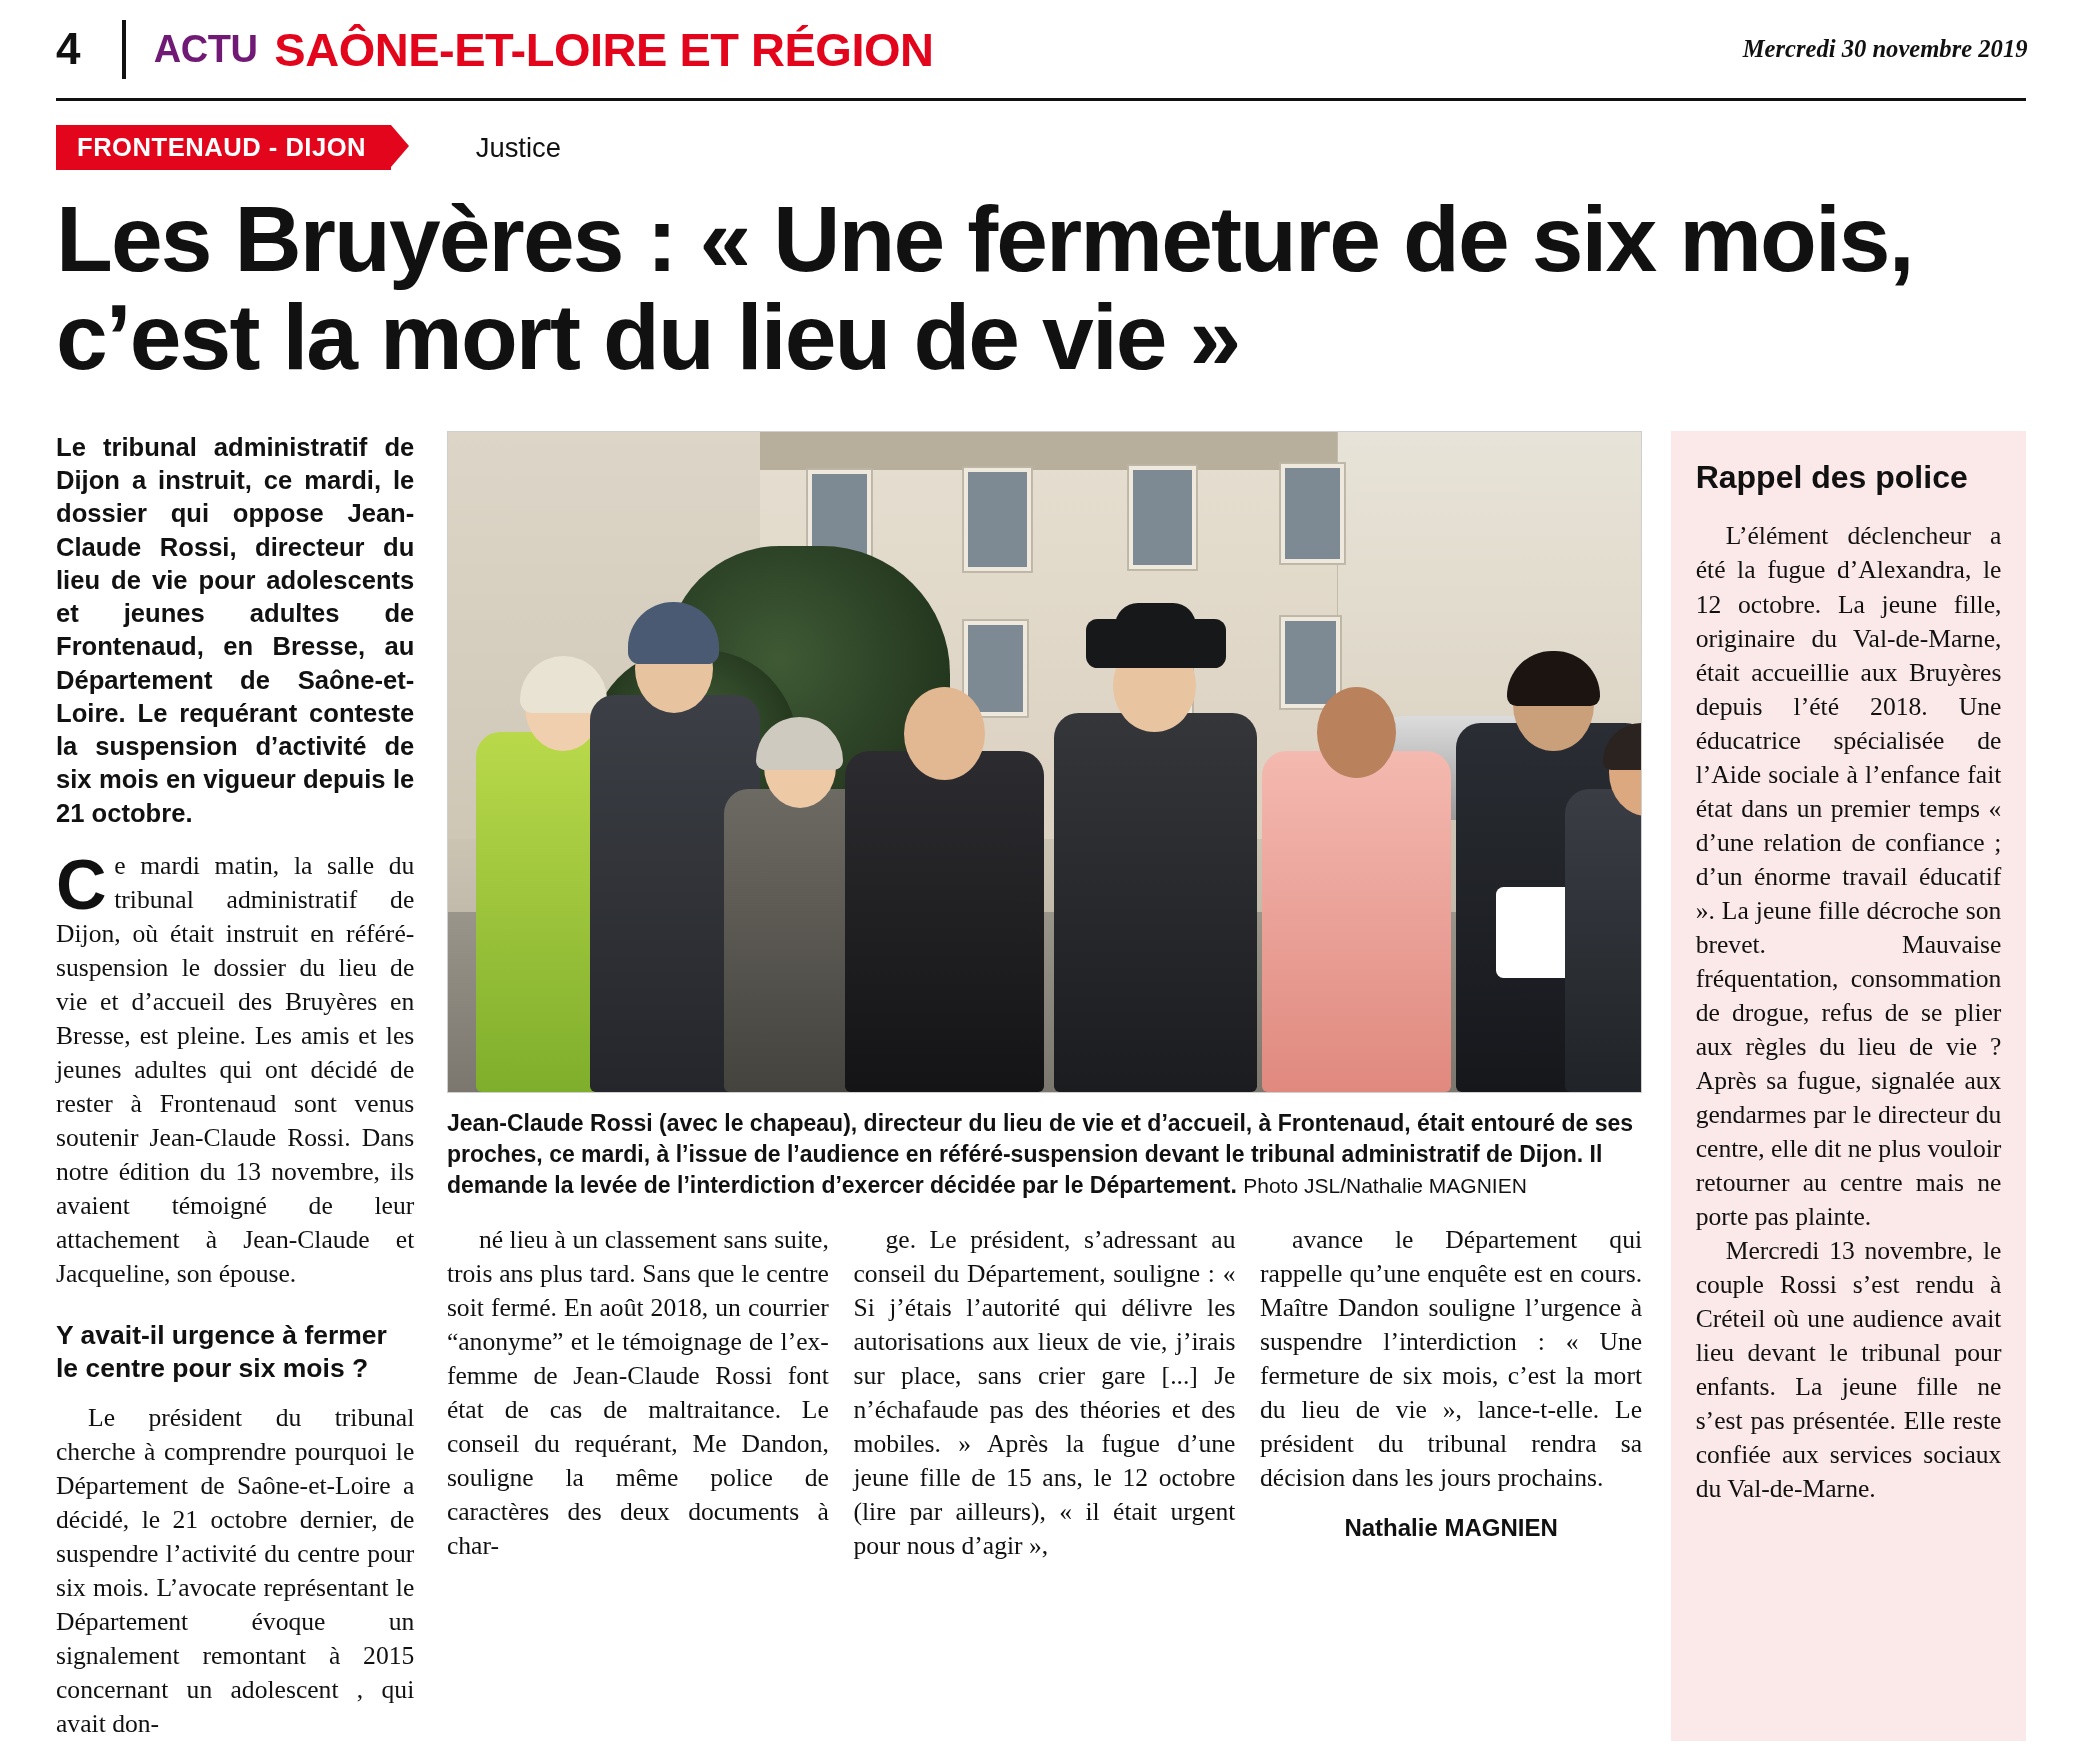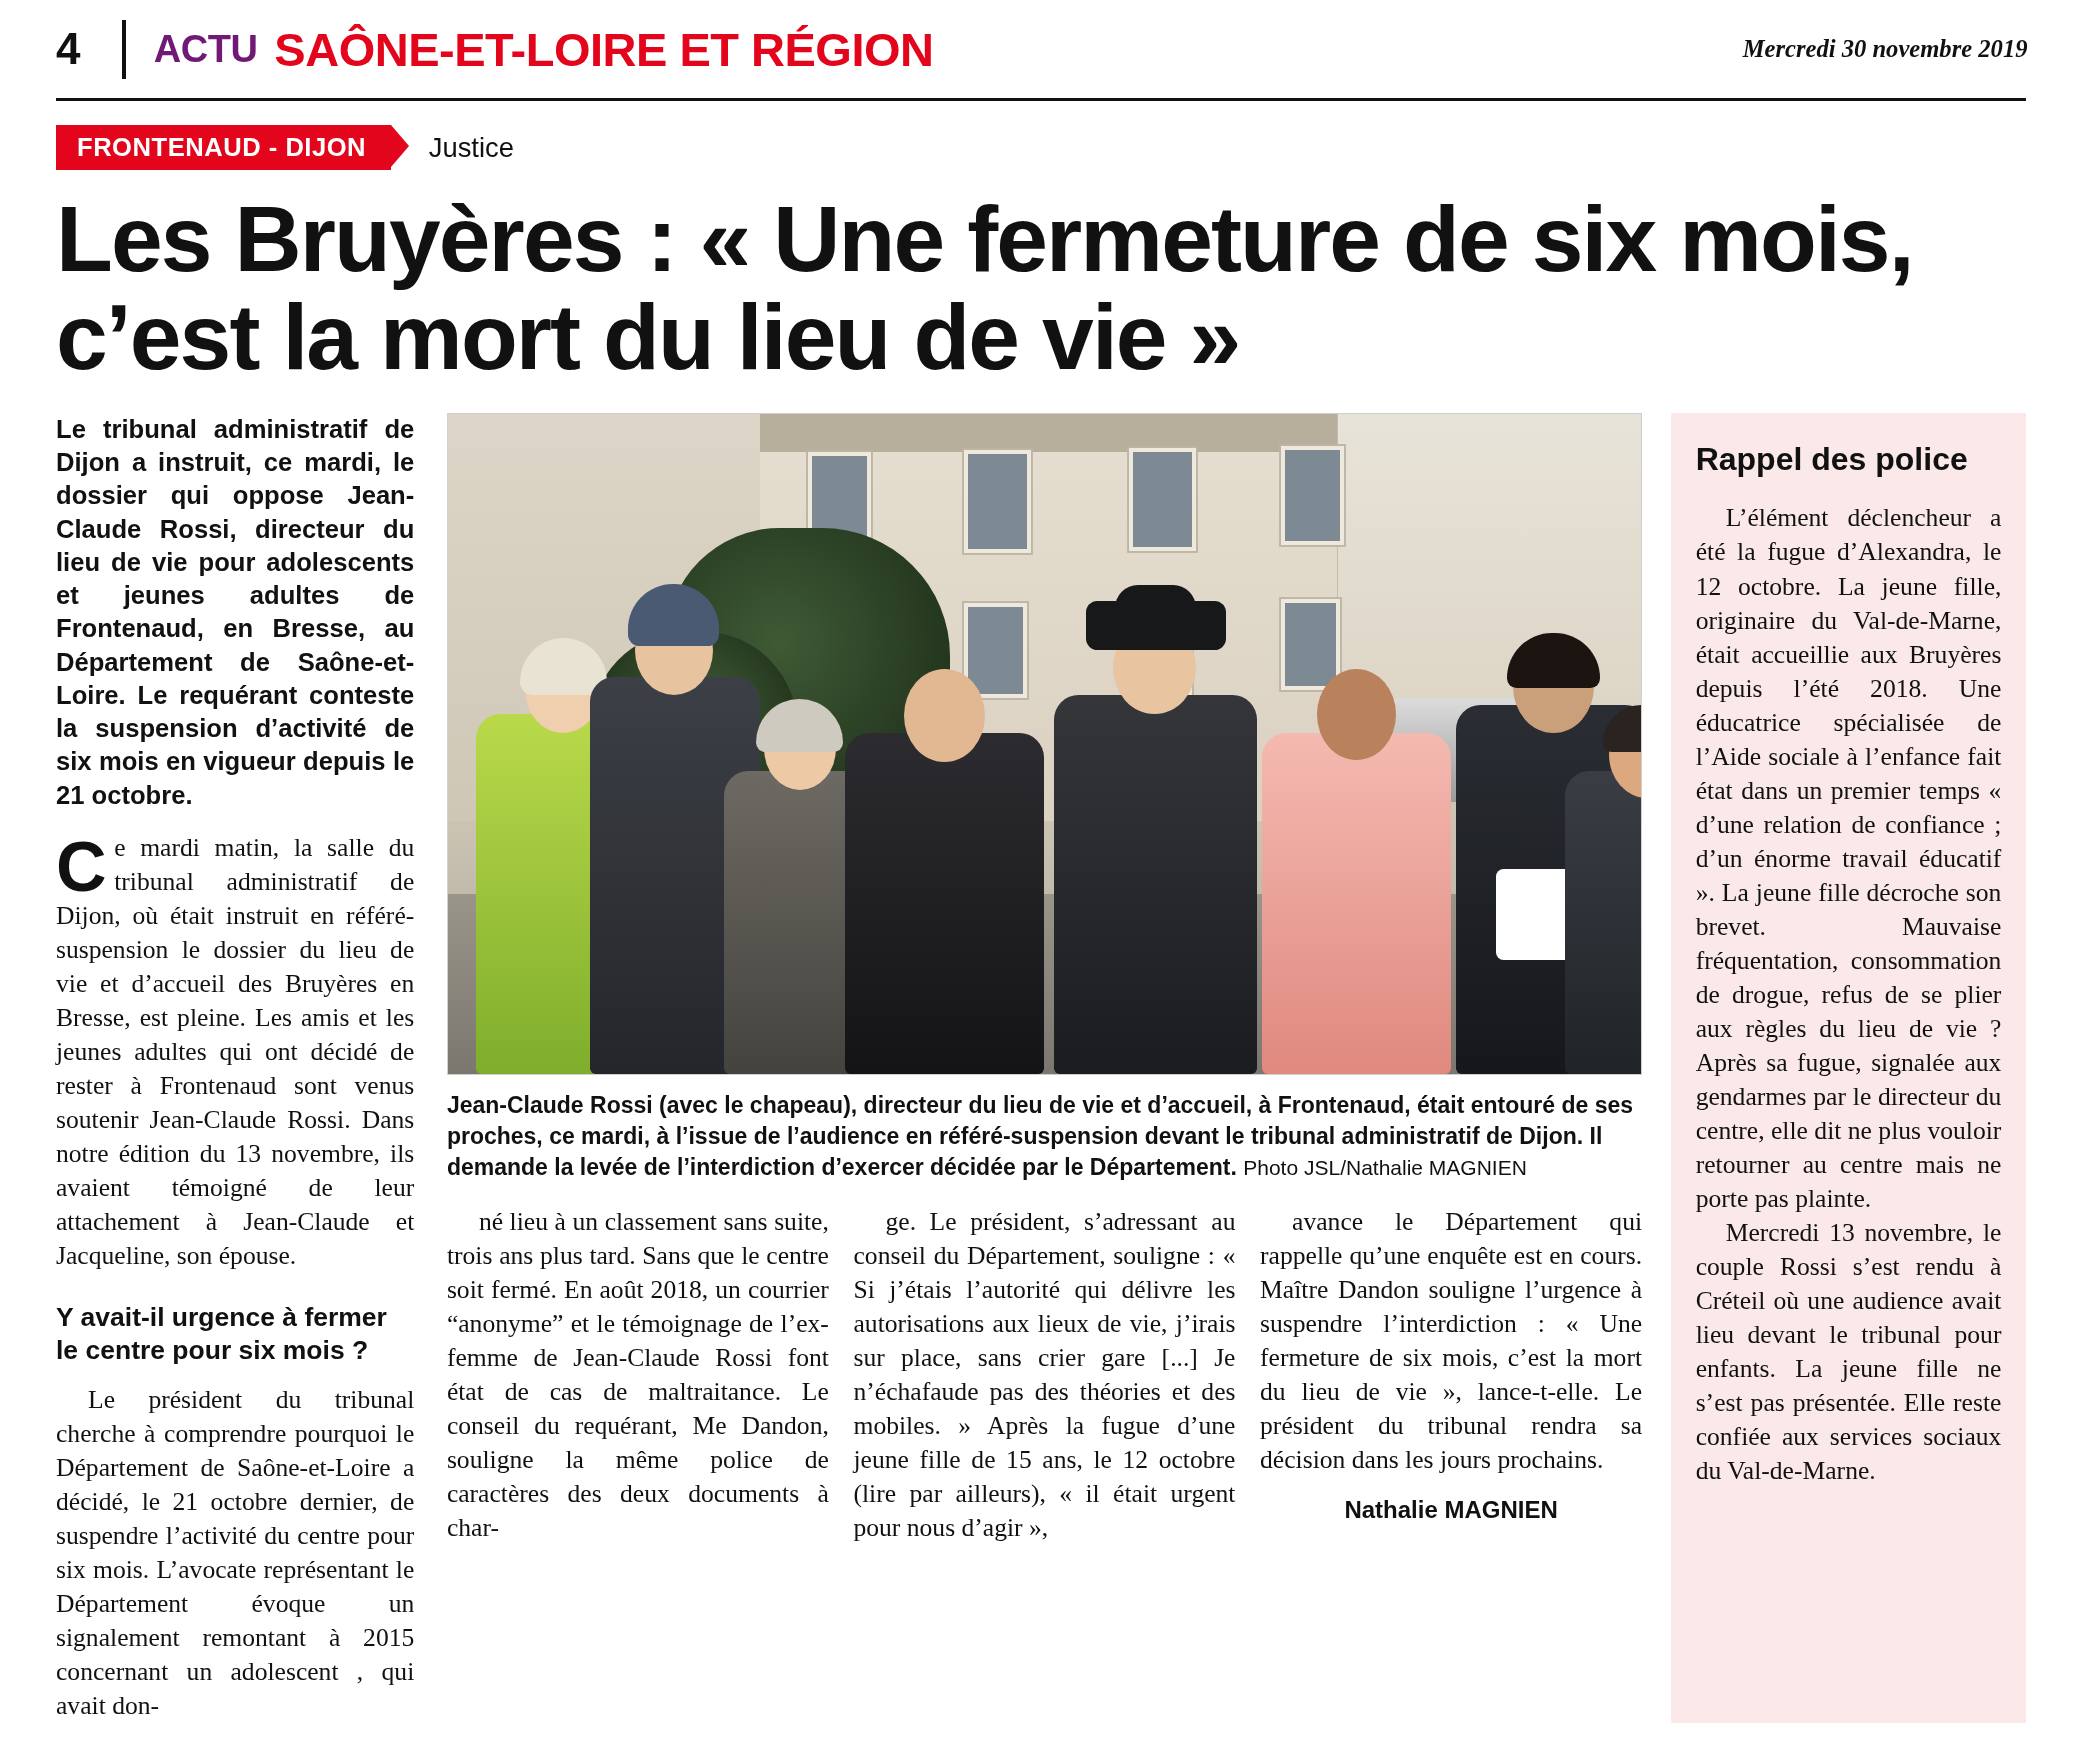--- a/index.html
+++ b/index.html
@@ -72,20 +72,21 @@
     height: 2.8px;
     background: #111;
     margin: 0 28px 0 28px;
   }
 
   
   .kicker-row {
     display: flex;
     align-items: center;
     margin: 24.6px 0 0 28px;
+    gap: 47px;
   }
   .kicker-flag {
     background: #e3051b;
     color: #fff;
     font-family: "Liberation Sans", sans-serif;
     font-weight: bold;
     font-size: 25.6px;
     letter-spacing: 0.5px;
     padding: 7.6px 24.6px 8.5px 21px;
     position: relative;
@@ -115,21 +116,21 @@
     font-size: 93px;
     line-height: 1.05;
     letter-spacing: -1.9px;
     margin: 21px 28px 0 28px;
     color: #111;
   }
 
   
   .content {
     display: flex;
-    margin: 26px 28px 0 28px;
+    margin: 44px 28px 0 28px;
     gap: 8px;
   }
   .col-lead {
     width: 397px;
     padding-right: 24.6px;
     box-sizing: border-box;
   }
   .col-center {
     width: 1249px;
     box-sizing: border-box;

